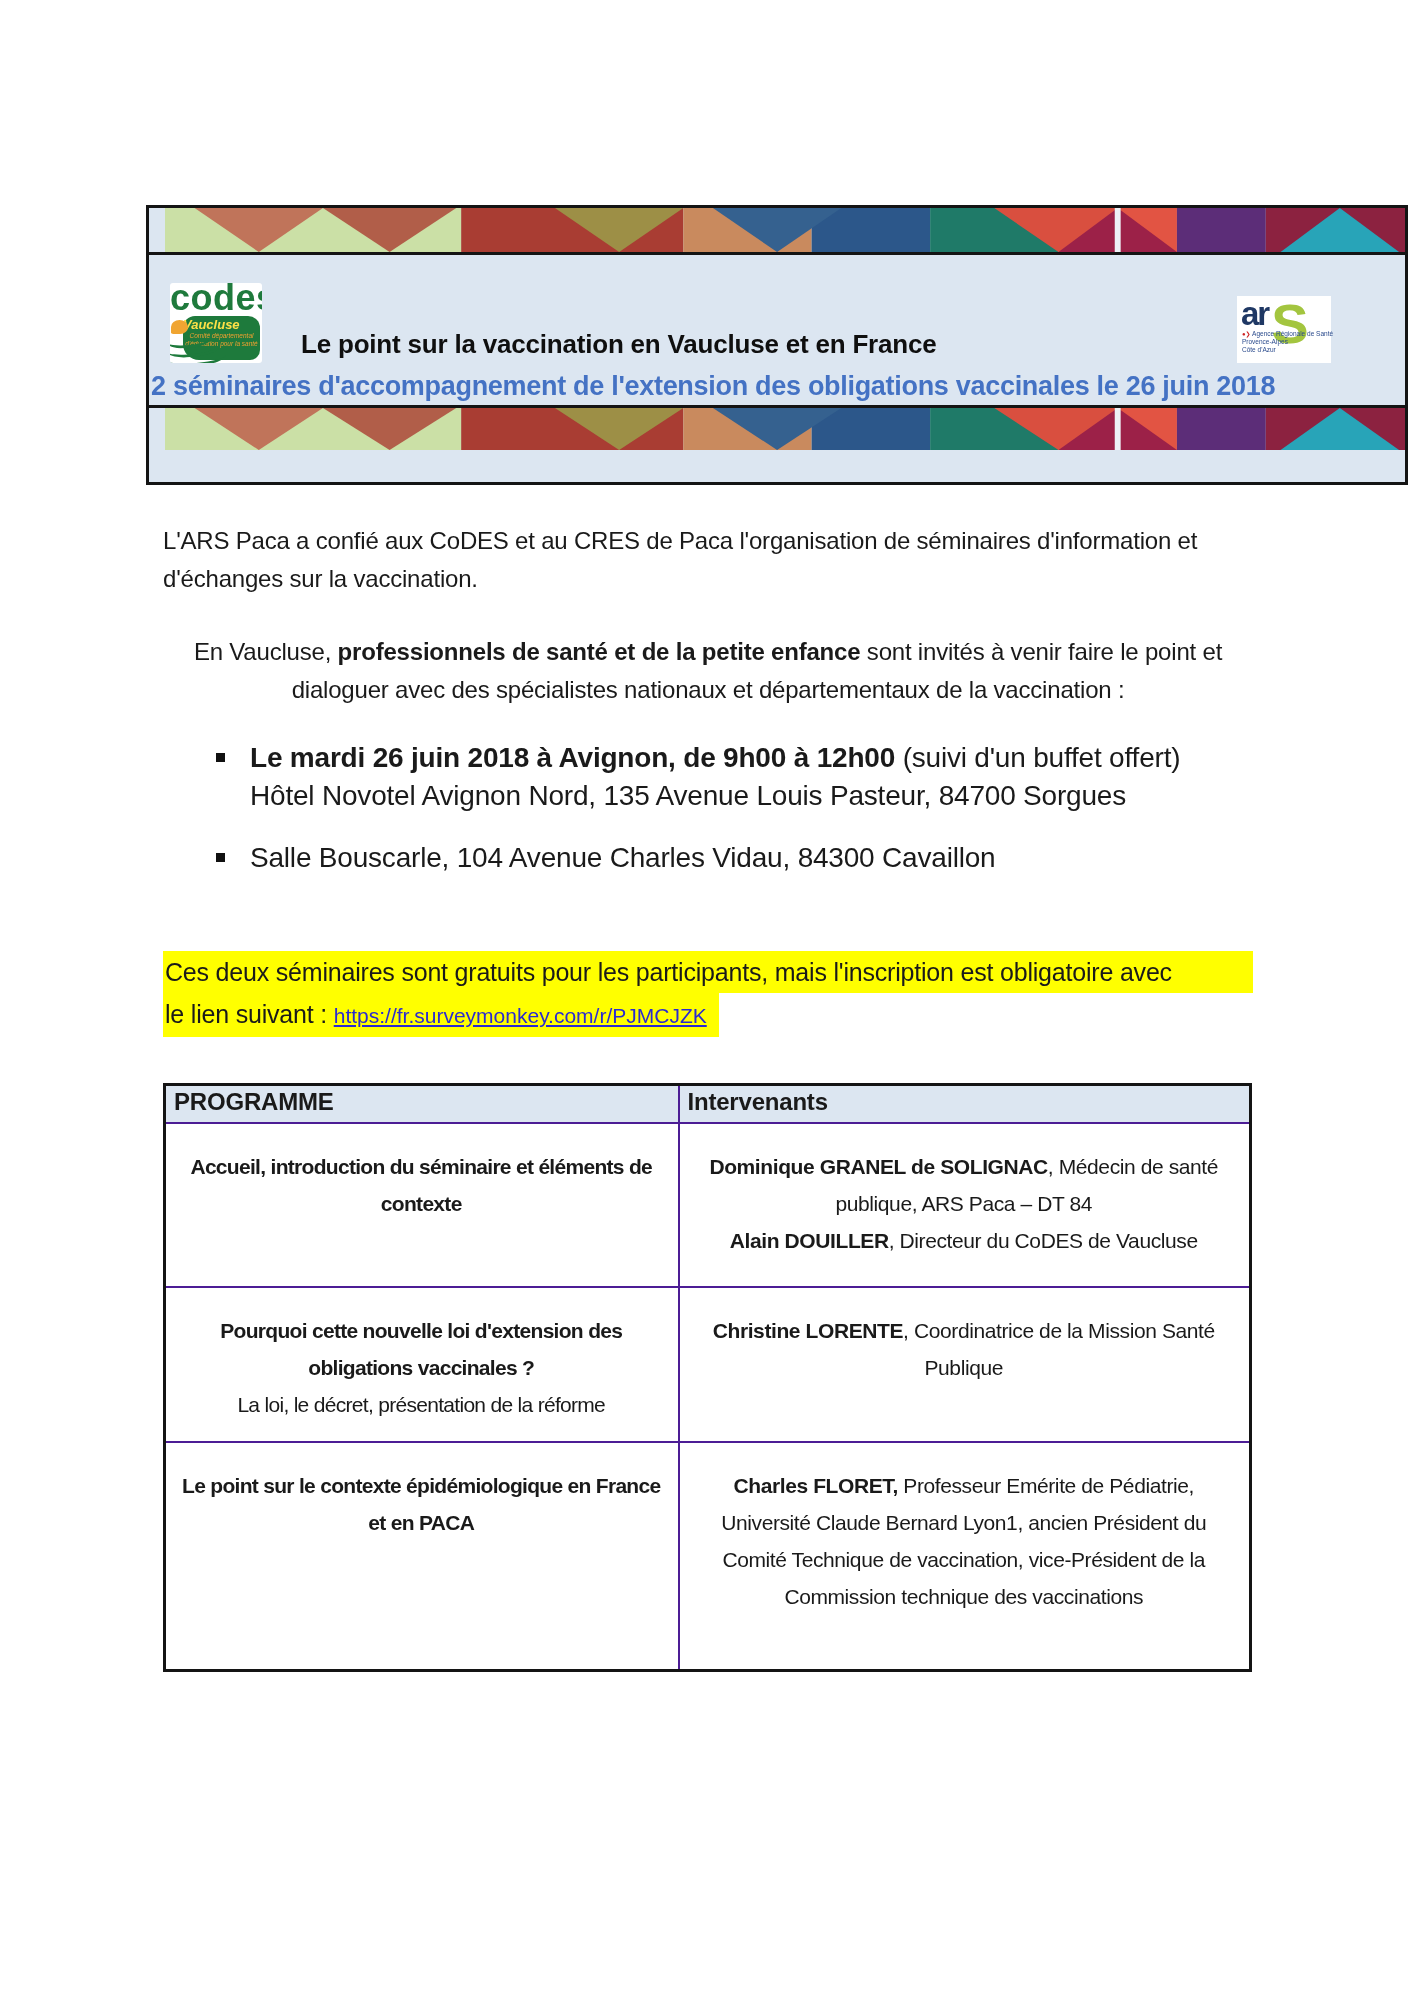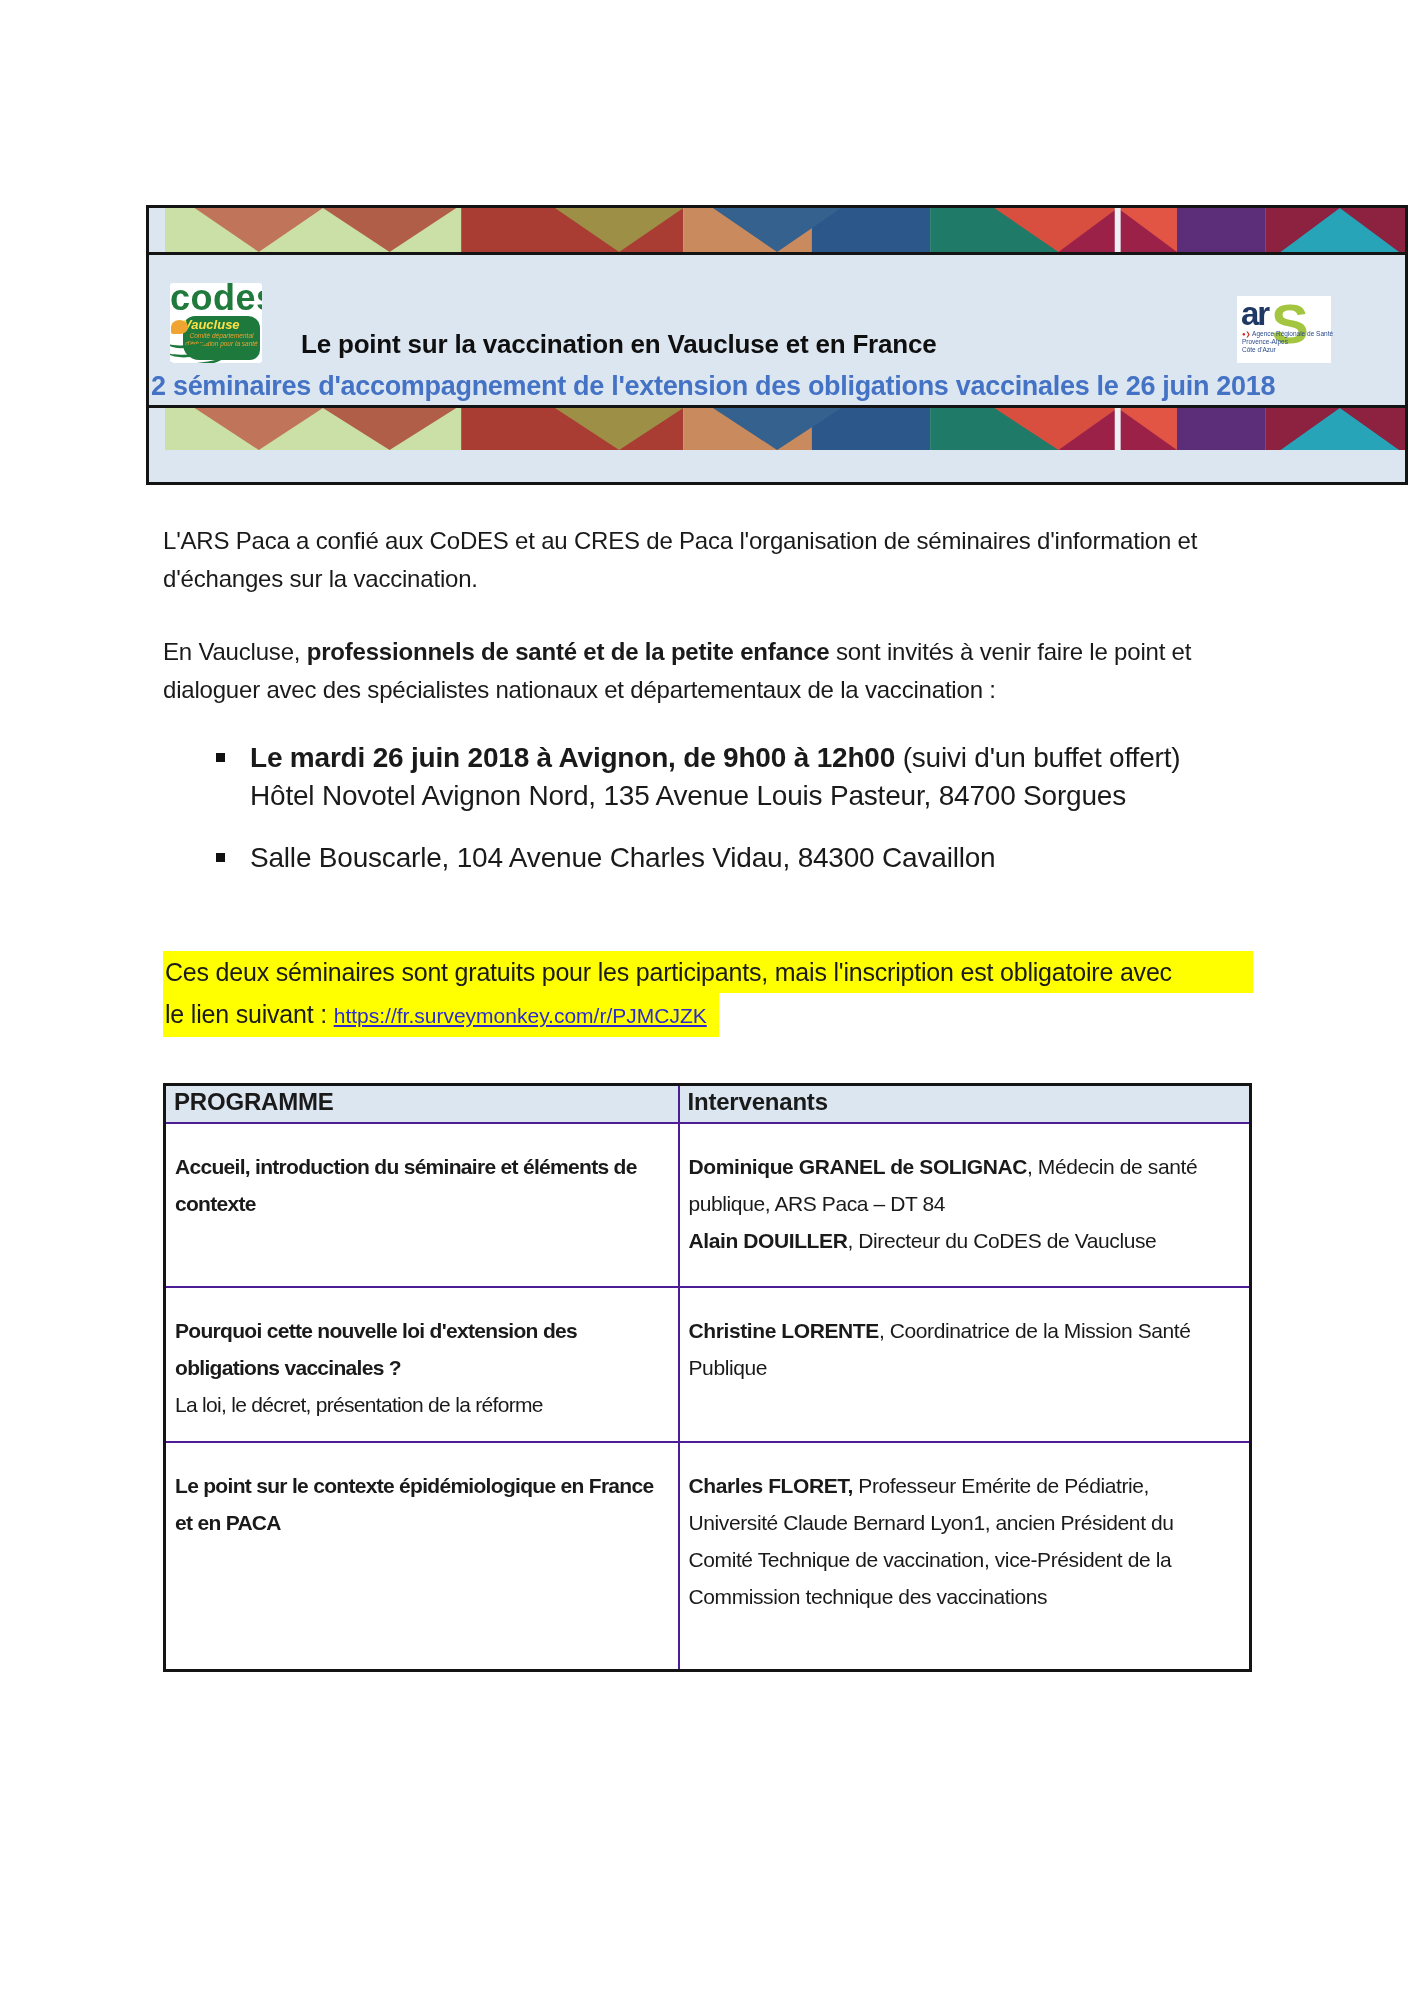--- a/index.html
+++ b/index.html
@@ -46,21 +46,21 @@
   .ars-s  { font-size:56px; line-height:50px; font-weight:bold; color:#a3c53f; margin-left:3px; }
   .ars-lines { position:absolute; left:5px; top:34px; font-size:6.5px; line-height:8px;
                color:#2a4a8c; white-space:nowrap; }
   .ars-dot { color:#cc2222; font-size:6px; }
 
   
   .para { position:absolute; left:163px; width:1090px; margin:0; font-size:24px; line-height:38px;
           letter-spacing:-0.2px; }
   #p1 { top:522px; }
   #p2 { top:633px; }
-  .rich div { margin:0; }
+  .rich div { margin:0;text-align:center; }
   .b { font-weight:bold; }
 
   .bullet { position:absolute; left:163px; width:1090px; display:flex; }
   #bullet-avignon { top:739px; }
   #bullet-cavaillon { top:839px; }
   .marker { flex:0 0 9px; width:9px; height:9px; background:#111; margin:14px 0 0 53px; }
   .bullet-text { margin-left:25px; font-size:28px; line-height:38px; letter-spacing:-0.2px; }
 
   .highlight { position:absolute; left:163px; top:951px; width:1090px; font-size:25px;
                line-height:42px; letter-spacing:-0.2px; }

